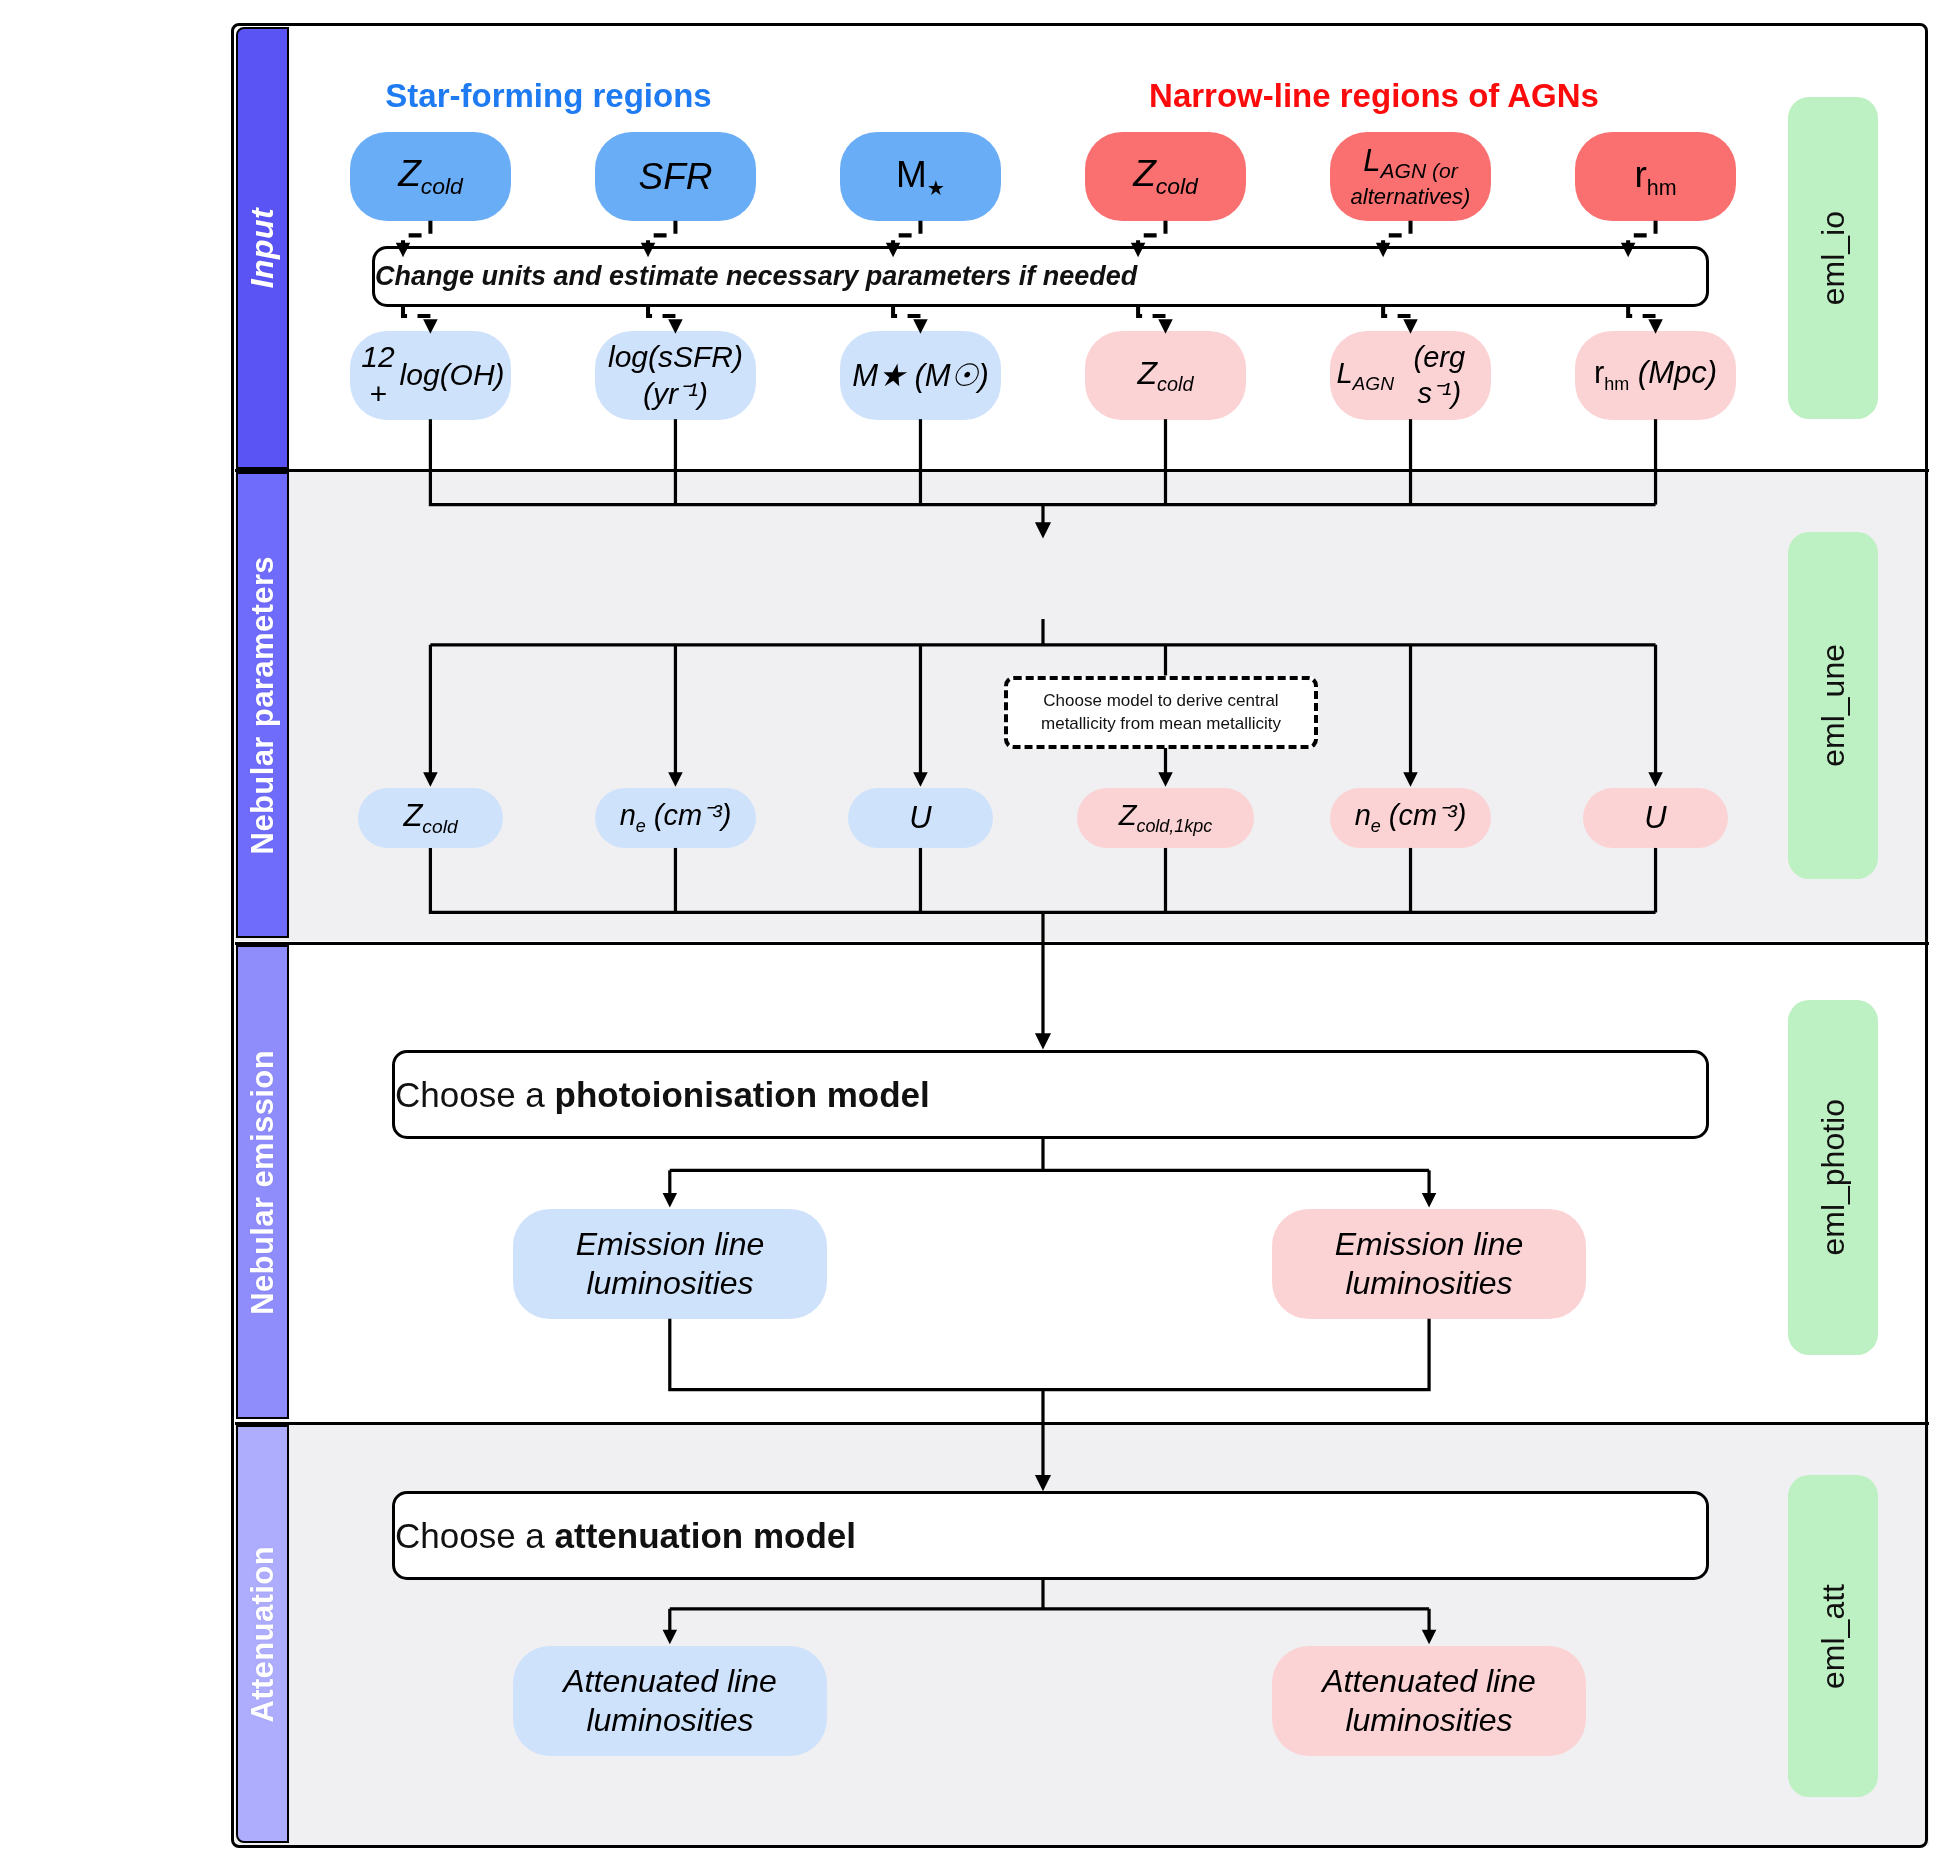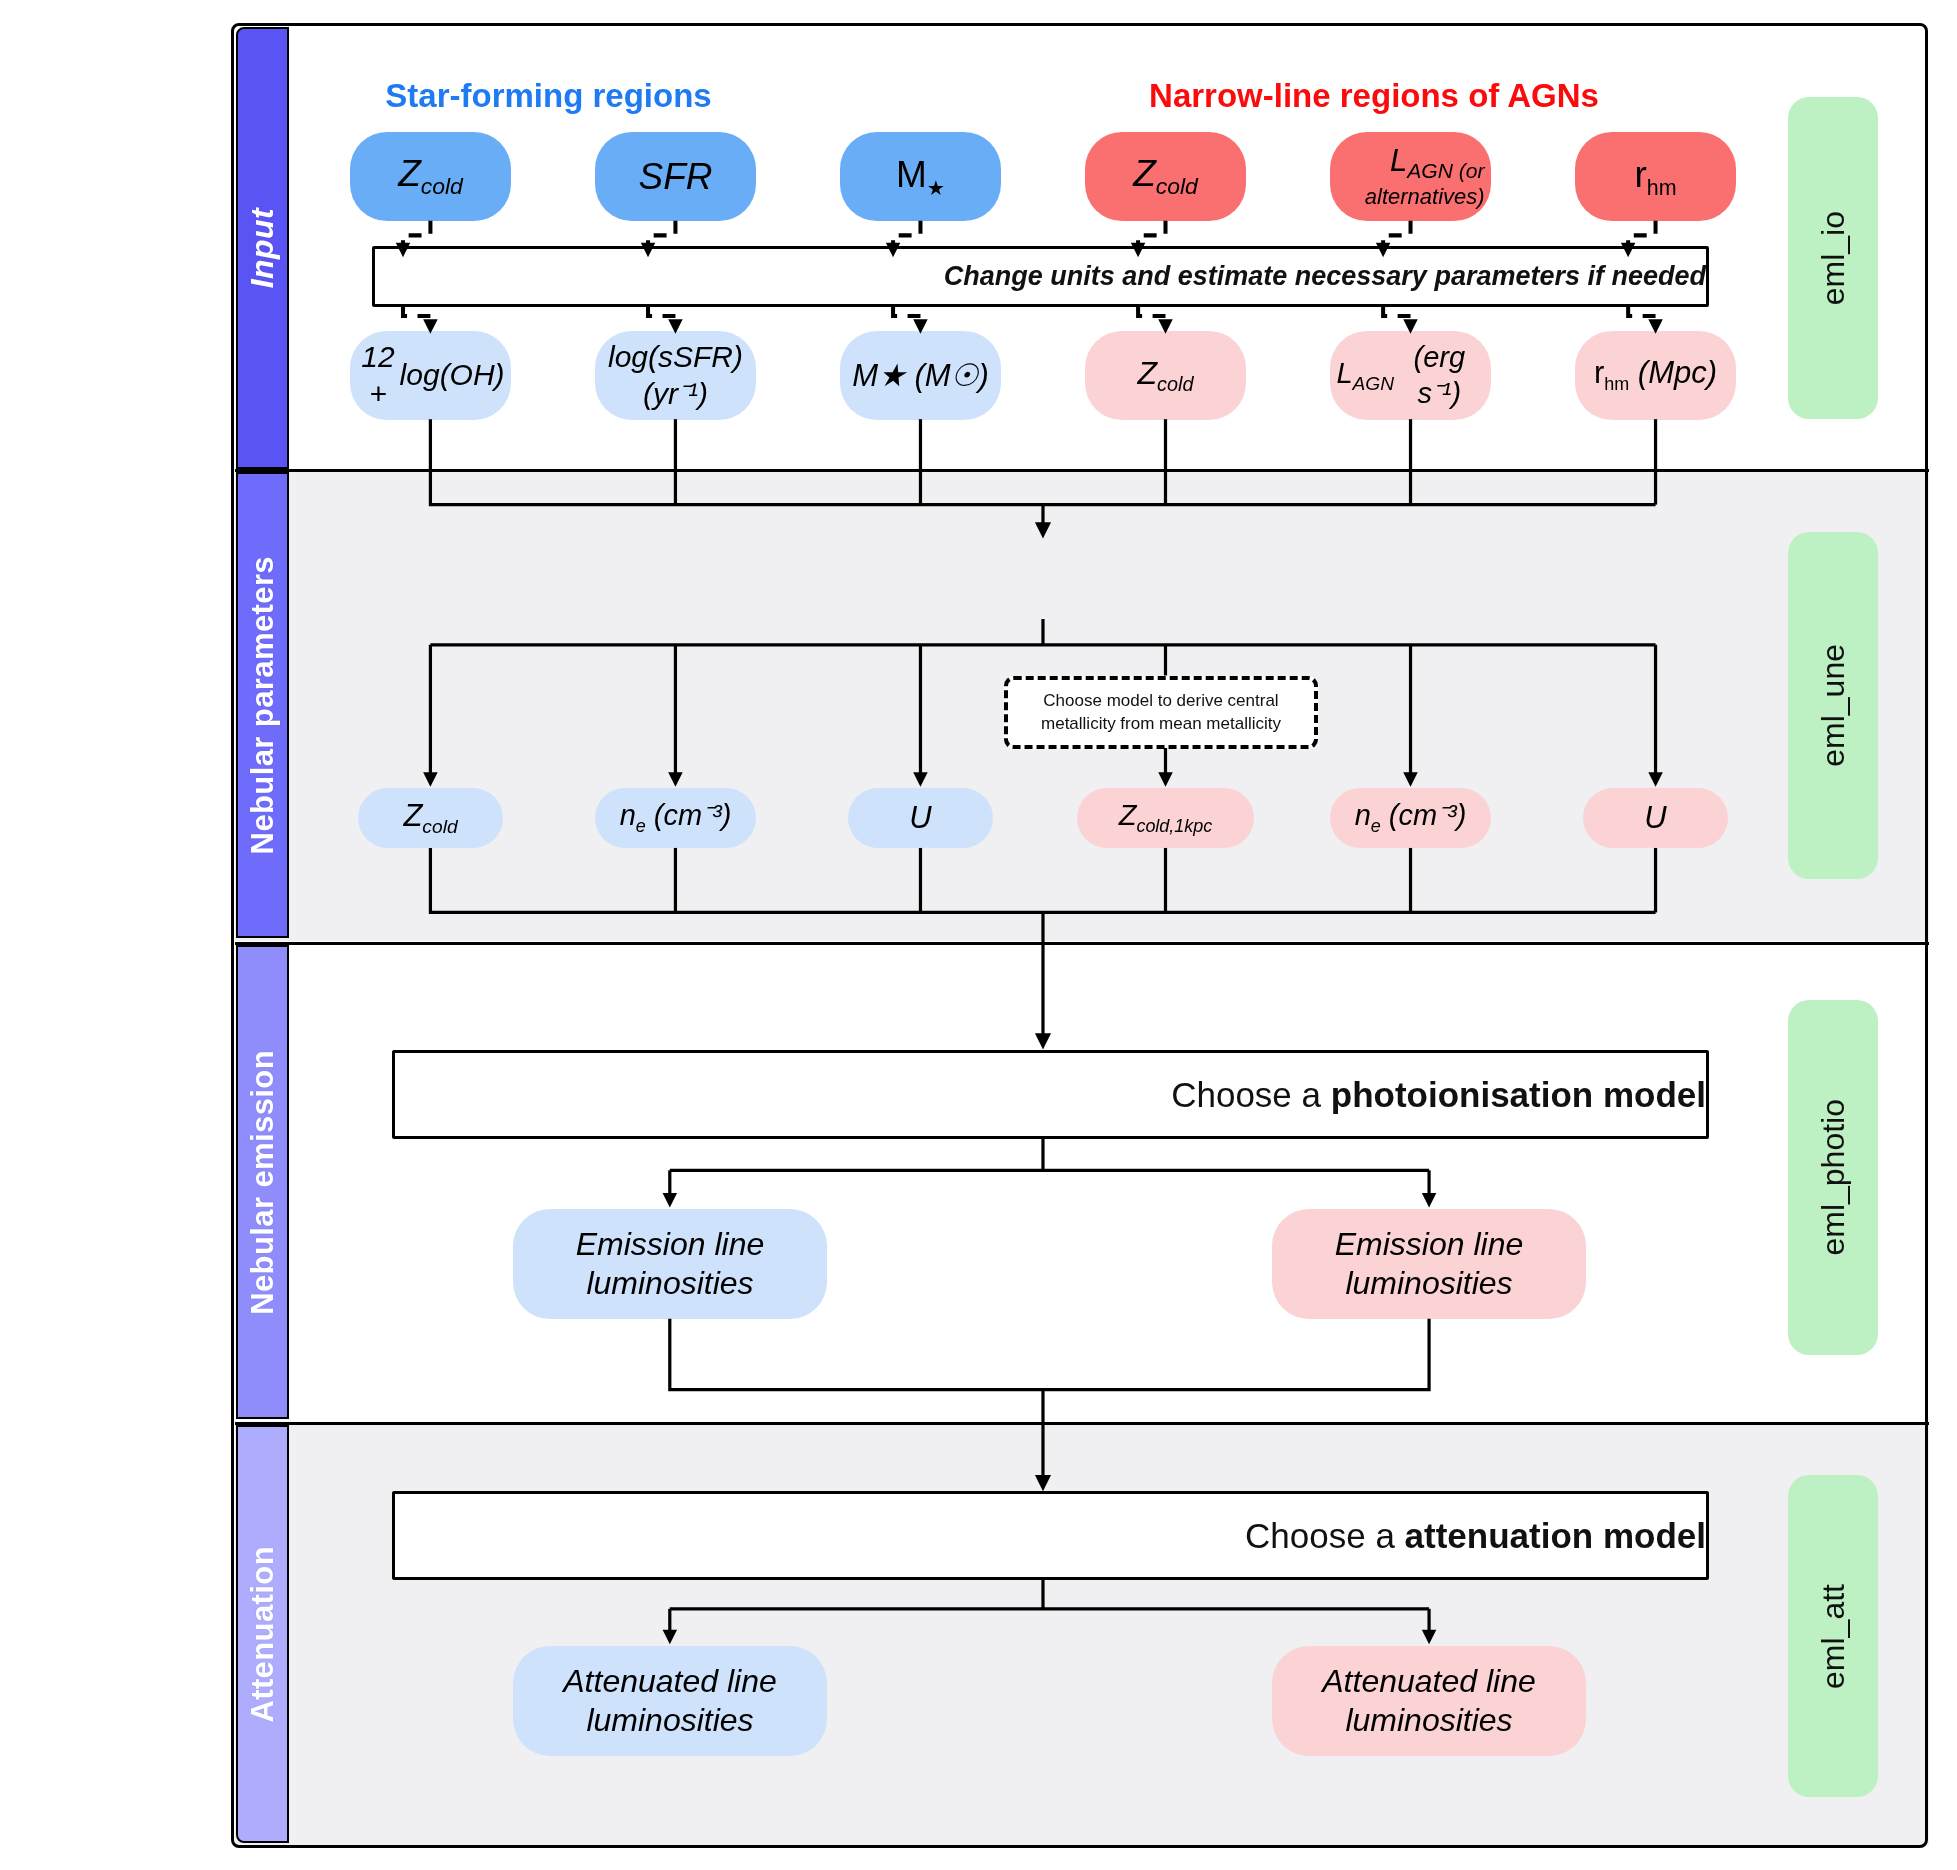--- a/index.html
+++ b/index.html
@@ -40,21 +40,21 @@
         line-height:1.22;color:#000000;padding:3.2px 6.4px;}
   .node.sf-strong{background:#6aadf7;}
   .node.ag-strong{background:#fa6f6f;}
   .node.sf-soft{background:#cfe2fb;}
   .node.ag-soft{background:#fbd3d4;}
   .node .t{font-style:italic;}
   .node .up{font-style:normal;}
 
   
   .procbox{position:absolute;box-sizing:border-box;background:#fff;border:3.2px solid #000;
-           border-radius:2px;display:flex;align-items:center;justify-content:flex-end;}
+           border-radius:15px;display:flex;align-items:center;justify-content:flex-start;}
   .procbox .lbl{font-size:35px;color:#111;white-space:nowrap;}
   .procbox.thin .lbl{font-size:27px;font-style:italic;font-weight:bold;}
   .dashbox{position:absolute;box-sizing:border-box;background:#fff;border:4px dashed #000;
            border-radius:9.7px;display:flex;align-items:center;justify-content:center;text-align:center;}
   .dashbox .lbl{font-size:17px;color:#111;line-height:1.35;}
 
   b{font-weight:bold;}
 
   
   #wires{position:absolute;left:0;top:0;width:1957px;height:1870px;pointer-events:none;}
@@ -110,21 +110,21 @@
   </div>
   <div class="node sf-strong" style="left:595px;top:132px;width:161px;height:89px;font-size:37px;">
     <span class="t">SFR</span>
   </div>
   <div class="node sf-strong" style="left:840px;top:132px;width:161px;height:89px;font-size:37px;">
     <span class="up"><span>M</span><sub style="font-size:.55em">★</sub></span>
   </div>
   <div class="node ag-strong" style="left:1085px;top:132px;width:161px;height:89px;font-size:37px;">
     <span class="t"><span>Z</span><sub style="font-size:.62em">cold</sub></span>
   </div>
-  <div class="node ag-strong" style="left:1330px;top:132px;width:161px;height:89px;font-size:27px;flex-direction:column;align-items:flex-end;">
+  <div class="node ag-strong" style="left:1330px;top:132px;width:161px;height:89px;font-size:27px;flex-direction:column;">
     <span class="t" style="font-size:31px;"><span>L</span><sub style="font-size:.68em">AGN (or</sub></span>
     <span class="t" style="font-size:22px;">alternatives)</span>
   </div>
   <div class="node ag-strong" style="left:1575px;top:132px;width:161px;height:89px;font-size:37px;">
     <span class="up"><span>r</span><sub style="font-size:.58em">hm</sub></span>
   </div>
 
   <div class="procbox thin" style="left:372px;top:246px;width:1337px;height:61px;">
     <span class="lbl">Change units and estimate necessary parameters if needed</span>
   </div>

